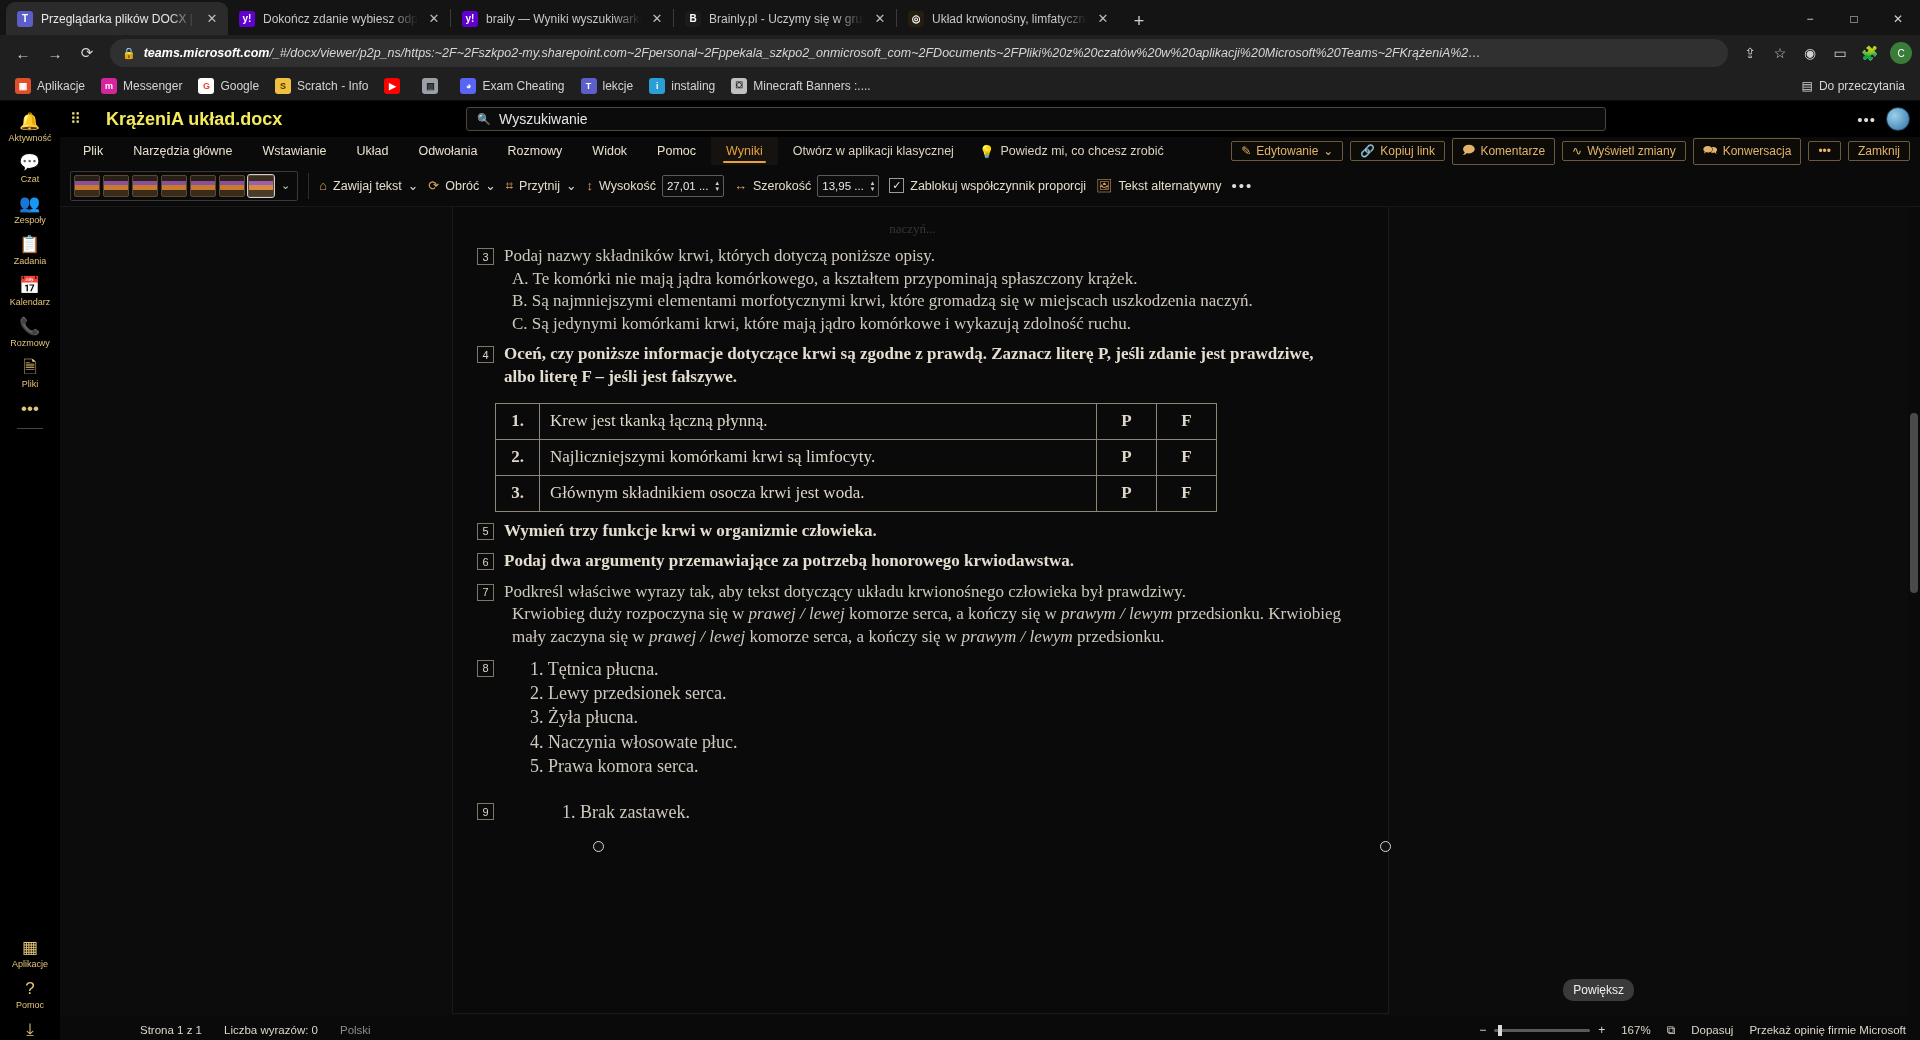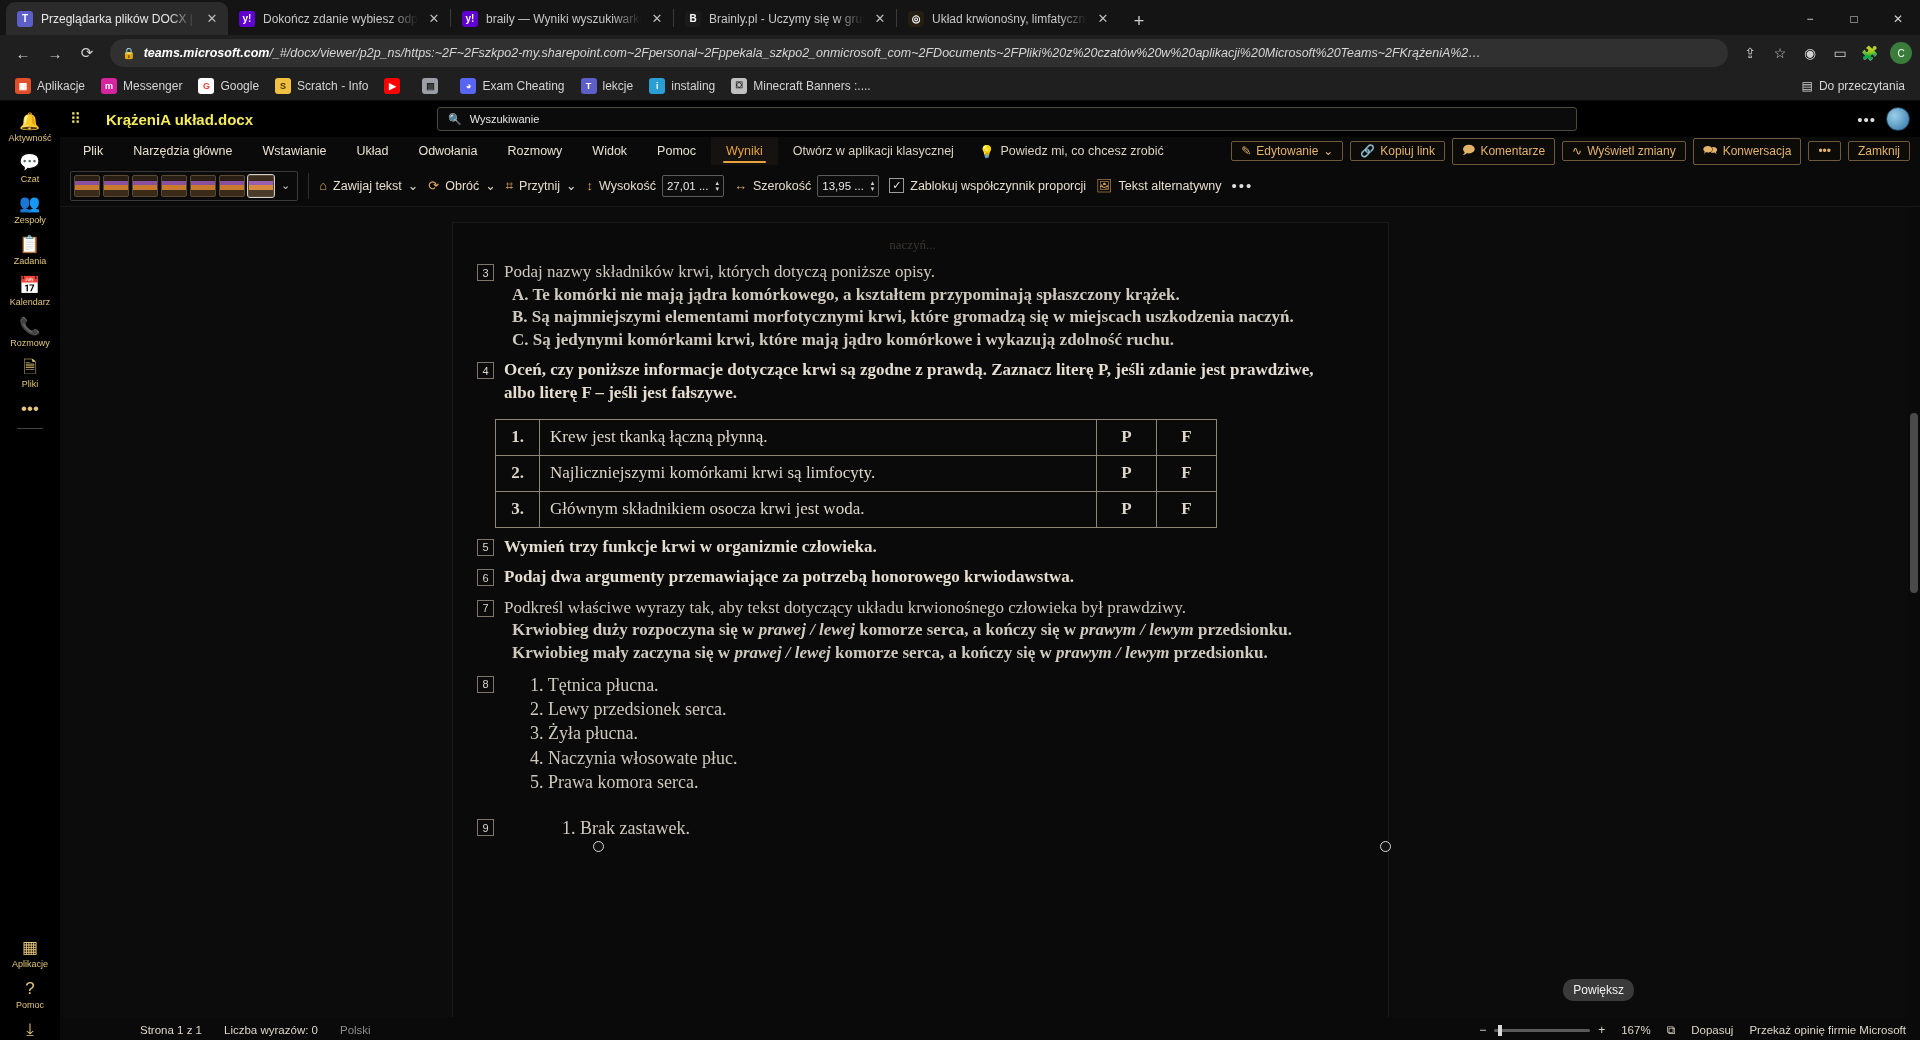--- a/index.html
+++ b/index.html
@@ -96,28 +96,28 @@
   .rail-div { width:26px;height:1px;background:#444;margin:6px 0; }
   .rail-spacer { flex:1; }
 
   .appcol { flex:1; display:flex; flex-direction:column; min-width:0; }
 
   .teamsbar {
     height: 36px; background:#000; display:flex; align-items:center;
     padding: 0 10px; gap: 14px;
   }
   .waffle { color:#f2e37a; font-size:15px; letter-spacing:1px; line-height:10px; width:22px;}
-  .docname { color:#f4ea5a; font-size:15px; font-weight:bold; }
+  .docname { color:#f4ea5a; font-size:18px; font-weight:bold; }
   .tsearch {
     width: 1140px; height:24px; background:#0b0b0b; border:1px solid #4a4a3a;
     border-radius:3px; display:flex; align-items:center; gap:8px; padding:0 10px;
     margin-left: 170px;
   }
   .tsearch .sic { color:#d8d8d8; font-size:11px; }
-  .tsearch .sph { color:#e6e6e6; font-size:11px; }
+  .tsearch .sph { color:#e6e6e6; font-size:14px; }
   .tbar-right { margin-left:auto; display:flex; align-items:center; gap:10px; }
   .tbar-right .dots { color:#dcdcdc; font-size:15px; letter-spacing:1px;}
   .tavatar { width:24px;height:24px;border-radius:50%;
              background: radial-gradient(circle at 35% 35%, #9ad1e8, #2f6fa8);
              border:1px solid #1d3b52;}
 
   
   .ribbon-tabs {
     height: 28px; background:#0a0a0a; display:flex; align-items:stretch;
     padding-left: 8px; font-size: 12.5px;
@@ -154,41 +154,41 @@
           padding:0 4px;border-radius:2px; }
   .spin .arrows { margin-left:auto; display:flex; flex-direction:column;
                   font-size:7px; line-height:6px; color:#cfcfcf; }
   .chk { width:15px;height:15px;border:1px solid #9a9a9a;display:flex;
          align-items:center;justify-content:center;font-size:11px;color:#eaeaea;}
   .tb-dots { color:#ddd; font-size:15px; letter-spacing:2px; }
 
   
   .canvas { flex:1; background:#0c0c0c; position:relative; overflow:hidden; }
   .page {
-    position:absolute; left:393px; top:16px; width:935px; height:806px;
+    position:absolute; left:393px; top:0; width:935px; height:806px;
     background:#0a0a0a;
     box-shadow: 0 0 0 1px #1a1a1a;
     color:#cfc9bd;
     font-family:"Liberation Serif", serif;
     padding: 14px 40px 0 24px;
     overflow:hidden;
   }
   .page .faint { color:#3a3630; font-size:13px; text-align:center; }
 
   .qrow { display:flex; gap:10px; margin-top:8px; }
   .qnum {
     width:17px;height:17px;flex:0 0 17px;margin-top:3px;
     border:1px solid #7e7668; color:#ddd6c8; font-size:11px;
     display:flex;align-items:center;justify-content:center;
     font-family:"Liberation Sans",sans-serif;
   }
   .qbody { flex:1; font-size:17px; line-height:1.33; }
   .qbody.bold { font-weight:bold; color:#e4ddd0; }
   .qsub { font-size:17px; line-height:1.33; color:#cfc9bd; }
-  .indent { padding-left: 8px; font-weight: bold; }
+  .indent { padding-left: 8px; }
   .italic { font-style: italic; }
 
   table.tf { border-collapse:collapse; margin:14px 0 6px 18px; width:722px; }
   table.tf td { border:1px solid #8e8676; height:36px; font-size:17px;
                 color:#ded7c9; padding:0 10px; }
   table.tf td.idx { width:44px; text-align:center; font-weight:bold; }
   table.tf td.pf { width:60px; text-align:center; font-weight:bold; }
 
   .list { font-size:18px; line-height:1.35; padding-left:26px; }
 

